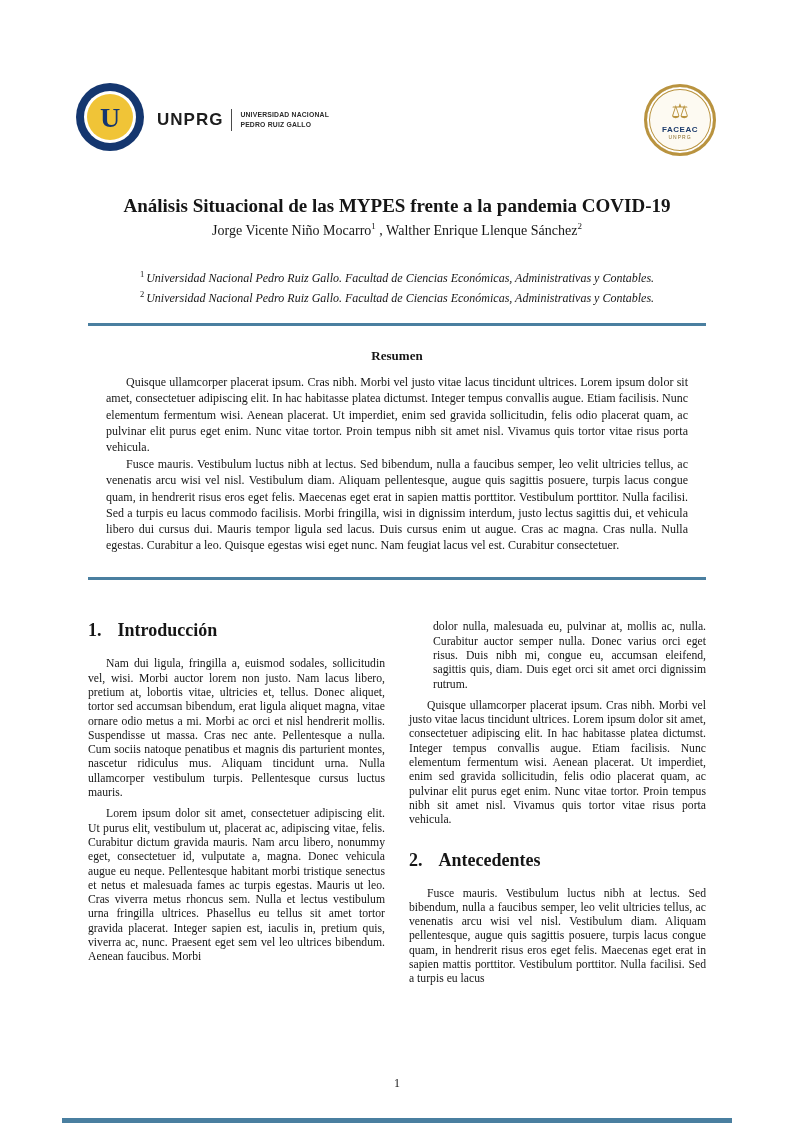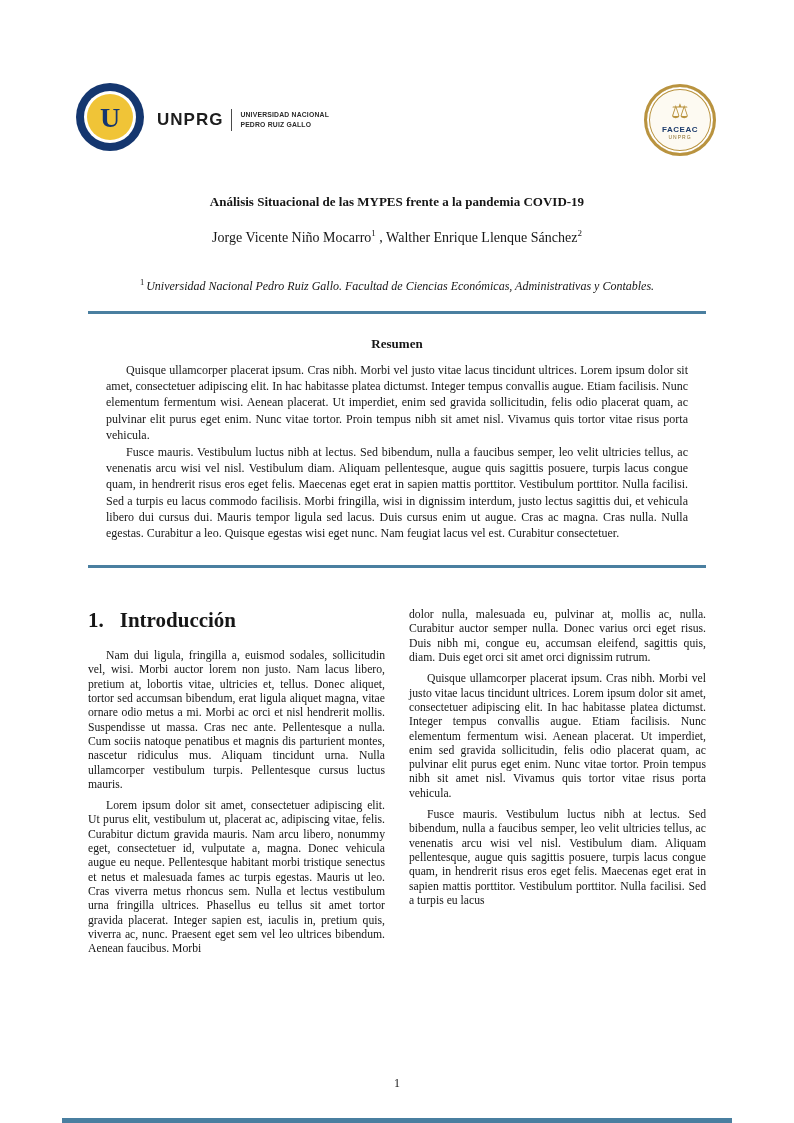--- a/index.html
+++ b/index.html
@@ -22,42 +22,42 @@
     box-shadow:inset 0 0 0 2px #fff, inset 0 0 0 3px #b9933f;
     display:flex;flex-direction:column;align-items:center;justify-content:center;
     background:#fdfaf2;margin-top:2px;}
   .scales-glyph{font-size:20px;line-height:1;color:#b9933f;}
   .faceac-name{font-family:"Liberation Sans",sans-serif;font-size:8px;font-weight:bold;
     color:#1b3a6b;letter-spacing:.5px;margin-top:4px;}
   .faceac-sub{font-family:"Liberation Sans",sans-serif;font-size:5px;color:#8a6b28;
     letter-spacing:1px;}
   
   .spacer-top{height:194px;}
-  .title{margin:0 70px;text-align:center;font-size:13px;font-weight:bold;line-height:1.3;}
-  .byline{text-align:center;font-size:14px;margin-top:17px;}
+  .title{margin:0 70px;text-align:center;font-size:19px;font-weight:bold;line-height:1.3;}
+  .byline{text-align:center;font-size:14px;margin-top:2px;}
   .byline sup{font-size:9px;}
   .affiliations{margin:30px 88px 0;font-size:12px;font-style:italic;line-height:1.45;text-align:center;}
   .affiliations sup{font-size:8.5px;font-style:normal;margin-right:2px;}
   .rule{margin:16px 88px 0;height:3px;background:#4a7fa0;border:0;}
   .rule-2{margin-top:24px;}
   
   .abstract{margin:22px 106px 16px;}
   .abstract-heading{text-align:center;font-weight:bold;font-size:13px;margin:0 0 10px;}
   .abstract p{margin:0;font-size:12px;line-height:16.2px;text-align:justify;text-indent:20px;}
   .abstract p + p{margin-top:1px;}
   .keywords{margin:15px 0 0 20px;font-size:12px;}
   .kw-label{font-weight:bold;text-decoration:underline;}
   .kw-values{font-style:italic;margin-left:10px;}
   
   .columns{margin:40px 88px 0;display:flex;gap:24px;}
   .col{width:297px;flex:0 0 auto;}
-  .section-heading{font-size:21px;font-weight:bold;margin:0 0 16px;}
+  .section-heading{font-size:18px;font-weight:bold;margin:0 0 16px;}
   .sec-num{margin-right:16px;}
   .col p{font-size:11.7px;line-height:14.3px;text-align:justify;text-indent:18px;margin:0 0 7px;}
-  .col p.noindent{text-indent:0;}
+  .col p.noindent{text-indent:0;margin-left:24px;}
   .heading-mid{margin-top:22px;}
   
   .page-number{position:absolute;bottom:32px;left:0;right:0;text-align:center;font-size:12px;}
   .footer-bar{position:absolute;bottom:0;left:62px;right:62px;height:5px;background:#4a7fa0;}
 </style>
 </head>
 <body>
 
 <div class="page">
 
@@ -90,20 +90,21 @@
   <div class="spacer-top"></div>
 
   <h1 class="title">Análisis Situacional de las MYPES frente a la pandemia COVID-19</h1>
 
   <div class="byline">
     <span>Jorge Vicente Niño Mocarro</span><sup>1</sup><span> , </span><span>Walther Enrique Llenque Sánchez</span><sup>2</sup>
   </div>
 
   <div class="affiliations">
     <div><sup>1</sup><span>Universidad Nacional Pedro Ruiz Gallo. Facultad de Ciencias Económicas, Administrativas y Contables.</span></div>
+    <div><sup>2</sup><span>Universidad Nacional Pedro Ruiz Gallo. Facultad de Ciencias Económicas, Administrativas y Contables.</span></div>
   </div>
 
   <div class="rule"></div>
 
   <div class="abstract">
     <div class="abstract-heading">Resumen</div>
     <p>Quisque ullamcorper placerat ipsum. Cras nibh. Morbi vel justo vitae lacus tincidunt ultrices. Lorem ipsum dolor sit amet, consectetuer adipiscing elit. In hac habitasse platea dictumst. Integer tempus convallis augue. Etiam facilisis. Nunc elementum fermentum wisi. Aenean placerat. Ut imperdiet, enim sed gravida sollicitudin, felis odio placerat quam, ac pulvinar elit purus eget enim. Nunc vitae tortor. Proin tempus nibh sit amet nisl. Vivamus quis tortor vitae risus porta vehicula.</p>
     <p>Fusce mauris. Vestibulum luctus nibh at lectus. Sed bibendum, nulla a faucibus semper, leo velit ultricies tellus, ac venenatis arcu wisi vel nisl. Vestibulum diam. Aliquam pellentesque, augue quis sagittis posuere, turpis lacus congue quam, in hendrerit risus eros eget felis. Maecenas eget erat in sapien mattis porttitor. Vestibulum porttitor. Nulla facilisi. Sed a turpis eu lacus commodo facilisis. Morbi fringilla, wisi in dignissim interdum, justo lectus sagittis dui, et vehicula libero dui cursus dui. Mauris tempor ligula sed lacus. Duis cursus enim ut augue. Cras ac magna. Cras nulla. Nulla egestas. Curabitur a leo. Quisque egestas wisi eget nunc. Nam feugiat lacus vel est. Curabitur consectetuer.</p>
   </div>
 
@@ -111,20 +112,21 @@
 
   <div class="columns">
     <div class="col">
       <h2 class="section-heading"><span class="sec-num">1.</span><span>Introducción</span></h2>
       <p>Nam dui ligula, fringilla a, euismod sodales, sollicitudin vel, wisi. Morbi auctor lorem non justo. Nam lacus libero, pretium at, lobortis vitae, ultricies et, tellus. Donec aliquet, tortor sed accumsan bibendum, erat ligula aliquet magna, vitae ornare odio metus a mi. Morbi ac orci et nisl hendrerit mollis. Suspendisse ut massa. Cras nec ante. Pellentesque a nulla. Cum sociis natoque penatibus et magnis dis parturient montes, nascetur ridiculus mus. Aliquam tincidunt urna. Nulla ullamcorper vestibulum turpis. Pellentesque cursus luctus mauris.</p>
       <p>Lorem ipsum dolor sit amet, consectetuer adipiscing elit. Ut purus elit, vestibulum ut, placerat ac, adipiscing vitae, felis. Curabitur dictum gravida mauris. Nam arcu libero, nonummy eget, consectetuer id, vulputate a, magna. Donec vehicula augue eu neque. Pellentesque habitant morbi tristique senectus et netus et malesuada fames ac turpis egestas. Mauris ut leo. Cras viverra metus rhoncus sem. Nulla et lectus vestibulum urna fringilla ultrices. Phasellus eu tellus sit amet tortor gravida placerat. Integer sapien est, iaculis in, pretium quis, viverra ac, nunc. Praesent eget sem vel leo ultrices bibendum. Aenean faucibus. Morbi</p>
     </div>
     <div class="col">
       <p class="noindent">dolor nulla, malesuada eu, pulvinar at, mollis ac, nulla. Curabitur auctor semper nulla. Donec varius orci eget risus. Duis nibh mi, congue eu, accumsan eleifend, sagittis quis, diam. Duis eget orci sit amet orci dignissim rutrum.</p>
       <p>Quisque ullamcorper placerat ipsum. Cras nibh. Morbi vel justo vitae lacus tincidunt ultrices. Lorem ipsum dolor sit amet, consectetuer adipiscing elit. In hac habitasse platea dictumst. Integer tempus convallis augue. Etiam facilisis. Nunc elementum fermentum wisi. Aenean placerat. Ut imperdiet, enim sed gravida sollicitudin, felis odio placerat quam, ac pulvinar elit purus eget enim. Nunc vitae tortor. Proin tempus nibh sit amet nisl. Vivamus quis tortor vitae risus porta vehicula.</p>
+      <h2 class="section-heading heading-mid"><span class="sec-num">2.</span><span>Antecedentes</span></h2>
       <p>Fusce mauris. Vestibulum luctus nibh at lectus. Sed bibendum, nulla a faucibus semper, leo velit ultricies tellus, ac venenatis arcu wisi vel nisl. Vestibulum diam. Aliquam pellentesque, augue quis sagittis posuere, turpis lacus congue quam, in hendrerit risus eros eget felis. Maecenas eget erat in sapien mattis porttitor. Vestibulum porttitor. Nulla facilisi. Sed a turpis eu lacus</p>
     </div>
   </div>
 
   <div class="page-number">1</div>
   <div class="footer-bar"></div>
 
 </div>
 
 </body></html>

